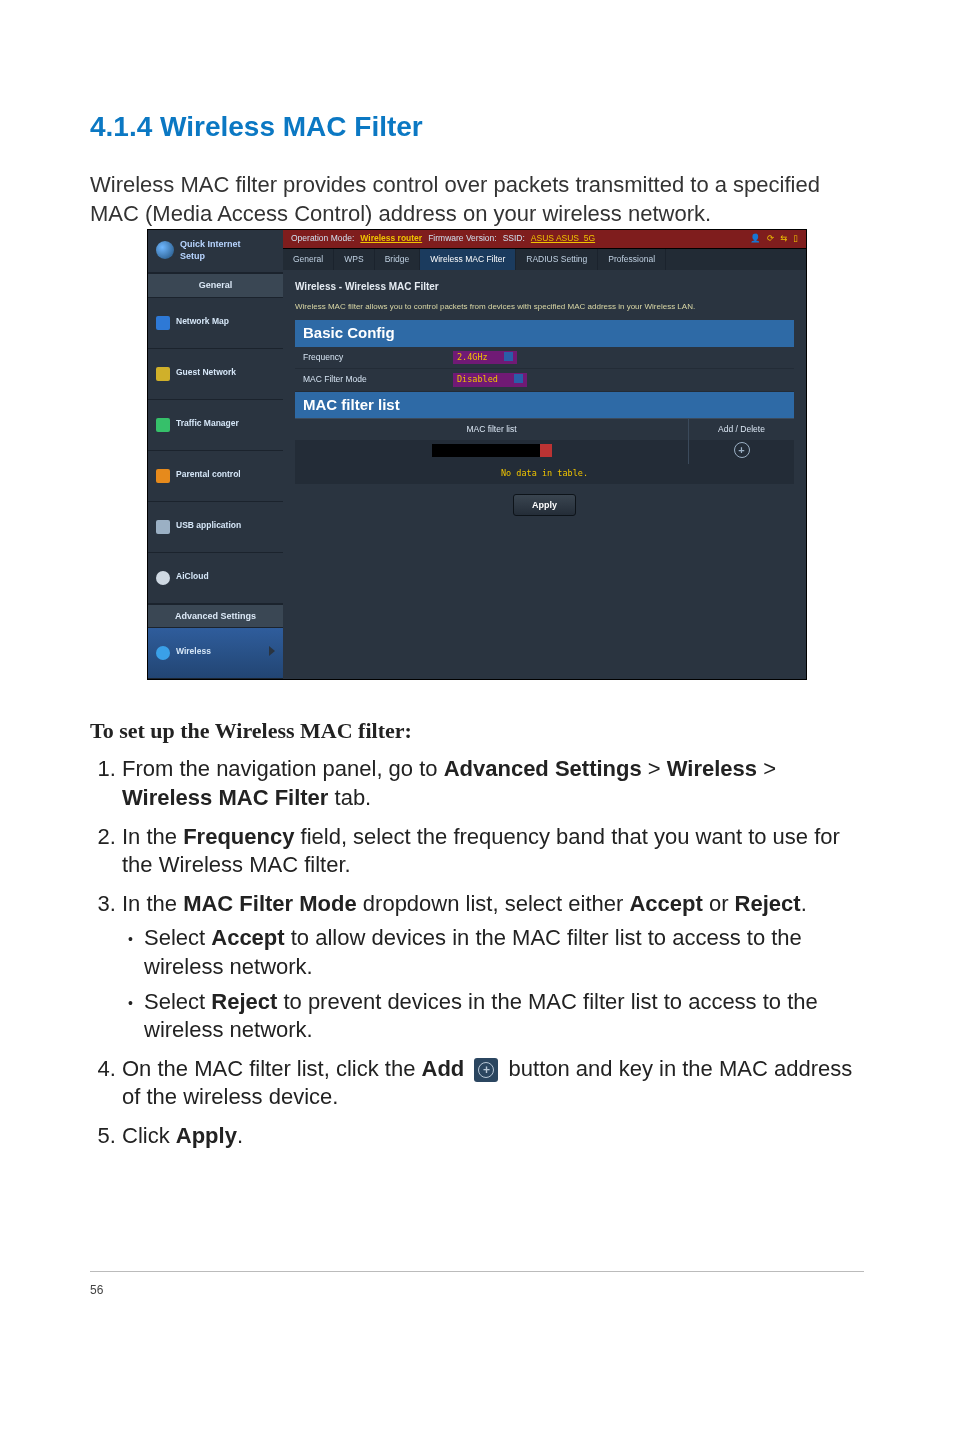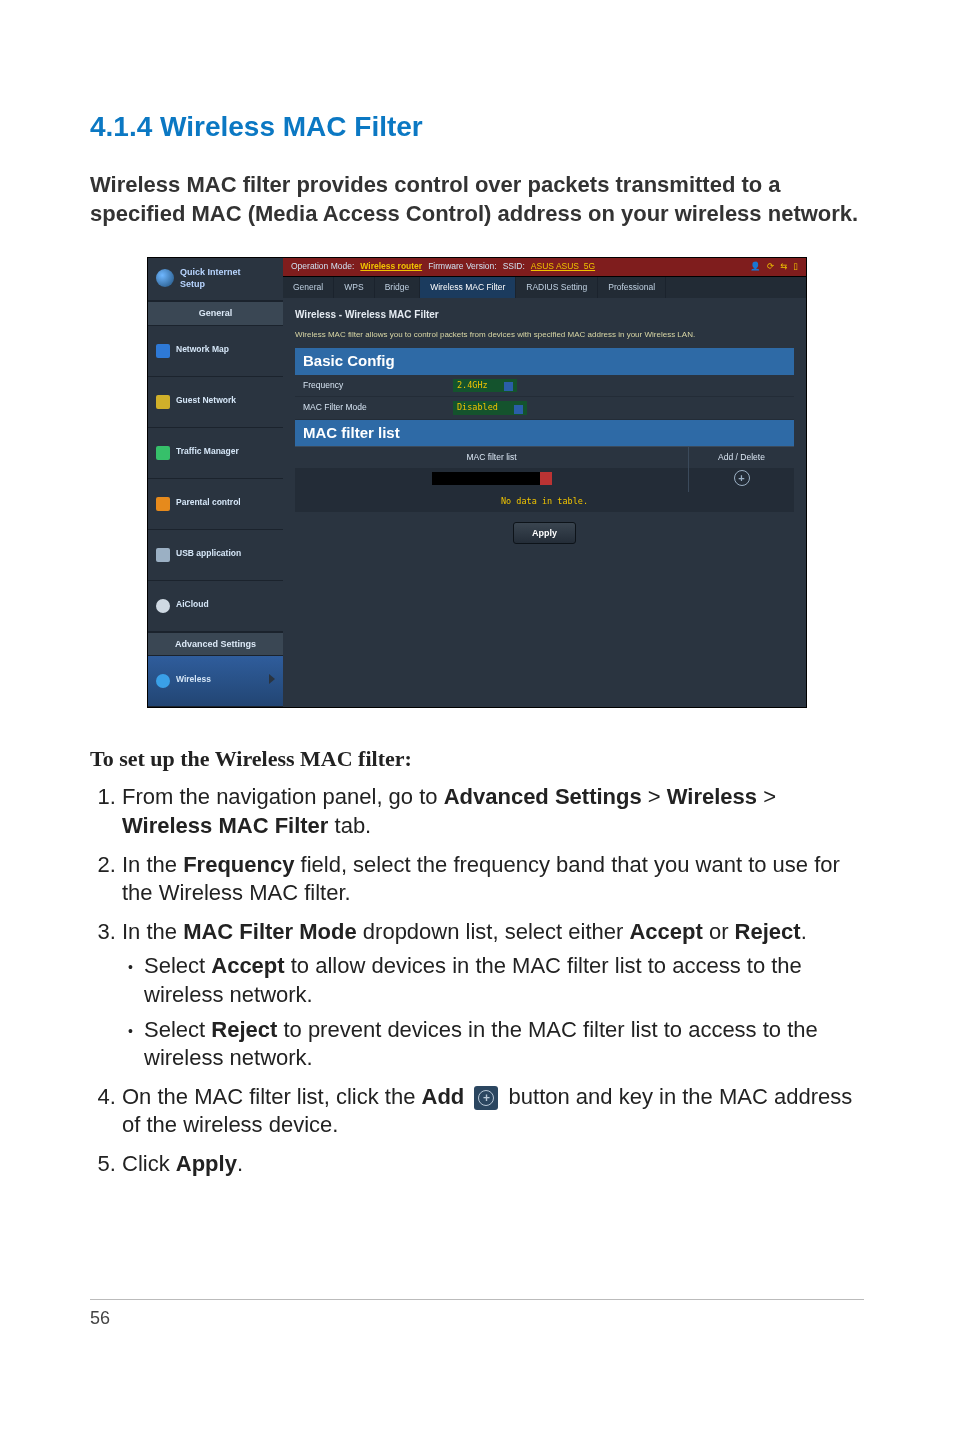--- a/index.html
+++ b/index.html
@@ -14,23 +14,21 @@
   h2.section-title {
     color: #0b78c3;
     font-size: 28px;
     font-weight: 700;
     margin-bottom: 24px;
     margin-top: 48px;
   }
   p.intro {
     font-size: 22px;
     color: #333;
-    margin-bottom: 28px;
     line-height: 1.35;
-    font-weight: bold;
   }
   
   .router-ui {
     width: 660px;
     margin: 0 auto 36px;
     background: #2a3440;
     color: #cfe0ef;
     font-size: 9px;
     border: 1px solid #000;
   }
@@ -78,21 +76,21 @@
   .ru-bar-icons { margin-left: auto; display: flex; gap: 6px; color: #f0c400; }
   .ru-tabs { display: flex; background: #222b35; font-size: 8.5px; }
   .ru-tab { padding: 5px 10px; color: #c0d1e2; border-right: 1px solid #1b232d; }
   .ru-tab.active { background: #1b3b5e; color: #fff; }
   .panel { padding: 10px 12px 14px; }
   .panel-title { color: #e6ecf3; font-weight: 700; font-size: 10px; margin-bottom: 8px; }
   .panel-desc { color: #d9d7a5; font-size: 8px; margin-bottom: 8px; }
   .panel-header { background: #2e6aa6; color: #fff; font-weight: 700; padding: 3px 8px; font-size: 15px; }
   .form-row { display: flex; align-items: center; padding: 4px 8px; background: #2a3440; border-bottom: 1px solid #232c37; }
   .form-row .flabel { width: 150px; color: #d6e4f2; font-size: 8.5px; }
-  .fselect { background: #14532d; color: #f0c400; font-family: monospace; font-size: 8.5px; padding: 1px 4px; display: inline-flex; align-items: flex-end; gap: 16px; }
+  .fselect { background: #701a75; color: #f0c400; font-family: monospace; font-size: 8.5px; padding: 1px 4px; display: inline-flex; align-items: flex-start; gap: 16px; }
   .fselect .arr { width: 9px; height: 9px; background: #2a5ea8; display: inline-block; }
   .table-head { display: flex; background: #2a3440; border-top: 1px solid #3b4a5b; }
   .table-head .th1 { flex: 1; text-align: center; color: #dbe7f4; padding: 5px; font-size: 8.5px; border-right: 1px solid #3b4a5b; }
   .table-head .th2 { width: 105px; text-align: center; color: #dbe7f4; padding: 5px; font-size: 8.5px; }
   .table-row { display: flex; background: #232c37; }
   .tr-cell1 { flex: 1; text-align: center; padding: 4px; border-right: 1px solid #3b4a5b; }
   .tr-cell1 .dd { display: inline-block; width: 120px; height: 13px; background: #000; position: relative; }
   .tr-cell1 .dd::after { content: ""; position: absolute; right: 0; top: 0; width: 12px; height: 13px; background: #b33; }
   .tr-cell2 { width: 105px; text-align: center; padding: 2px; }
   .add-btn { display: inline-flex; width: 16px; height: 16px; border: 1.5px solid #9bb0c4; border-radius: 50%; align-items: center; justify-content: center; color: #9bb0c4; font-weight: 700; font-size: 11px; }
@@ -113,21 +111,21 @@
   .inline-add {
     display: inline-flex; width: 24px; height: 24px; background: #2b4660;
     border-radius: 3px; vertical-align: middle; align-items: center; justify-content: center;
     margin: 0 4px;
   }
   .inline-add span {
     display: inline-flex; width: 16px; height: 16px; border: 1.5px solid #b8c7d6; border-radius: 50%;
     align-items: center; justify-content: center; color: #b8c7d6; font-weight: 700; font-size: 12px; line-height: 1;
   }
   .footer-rule { border-top: 1px solid #bbb; margin-top: 120px; padding-top: 6px; }
-  .page-num { font-size: 18px; color: #444; }
+  .page-num { font-size: 12px; color: #444; }
 </style>
 </head>
 <body>
 
 <h2 class="section-title">
   <span>4.1.4</span>
   <span>Wireless MAC Filter</span>
 </h2>
 
 <p class="intro">Wireless MAC filter provides control over packets transmitted to a specified MAC (Media Access Control) address on your wireless network.</p>

